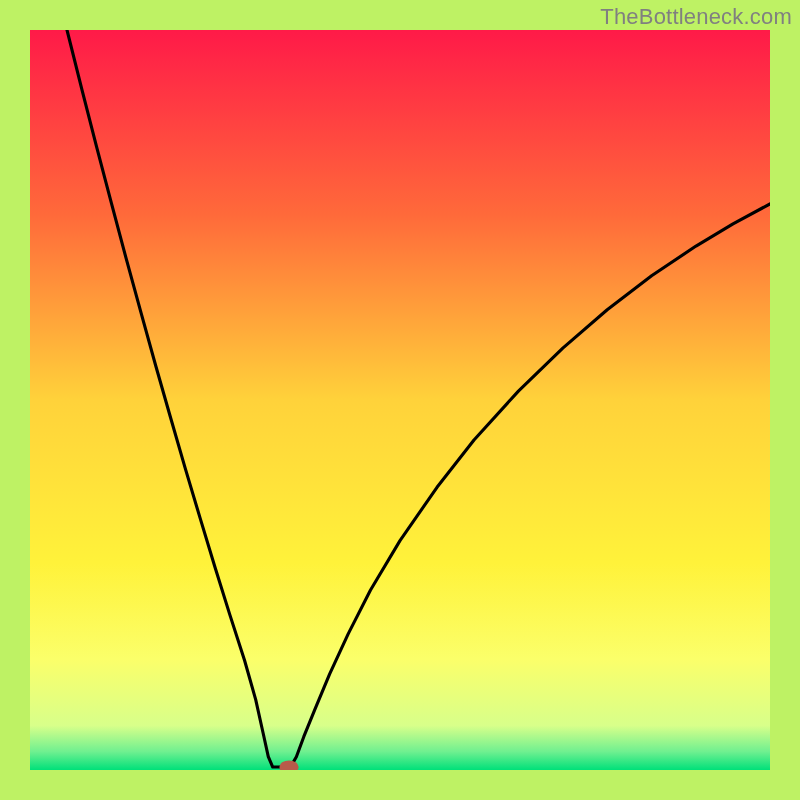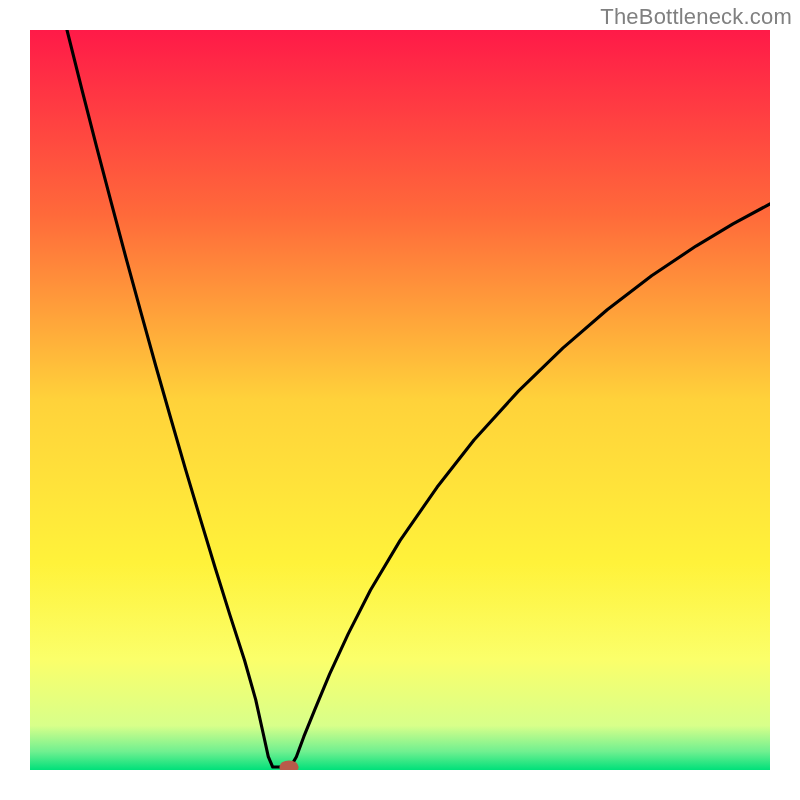--- a/index.html
+++ b/index.html
@@ -8,21 +8,21 @@
     width: 800px;
     height: 800px;
     background: #000;
     font-family: Arial, Helvetica, sans-serif;
     overflow: hidden;
   }
   .frame {
     position: relative;
     width: 800px;
     height: 800px;
-    background: #ffffff;
+    background: #bef264;
   }
   .plot {
     position: absolute;
     left: 30px;
     top: 30px;
     width: 740px;
     height: 740px;
   }
   .watermark {
     position: absolute;

